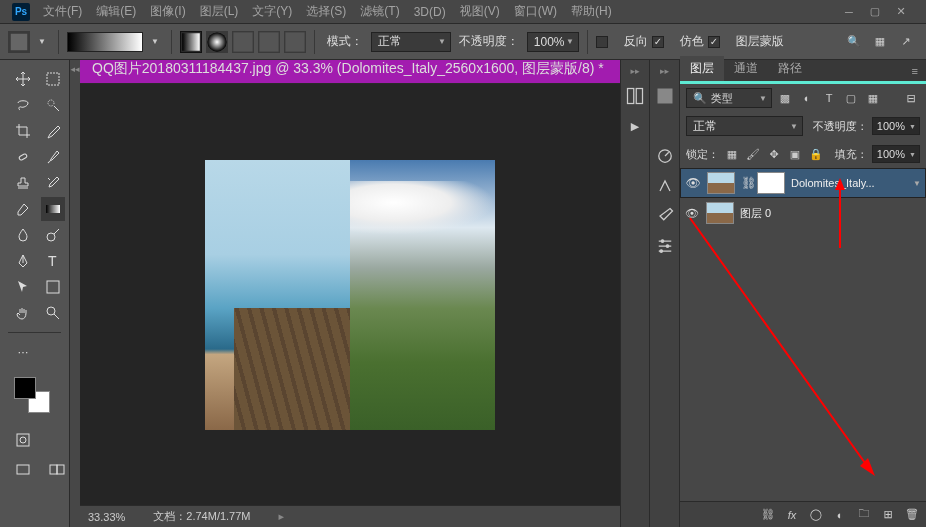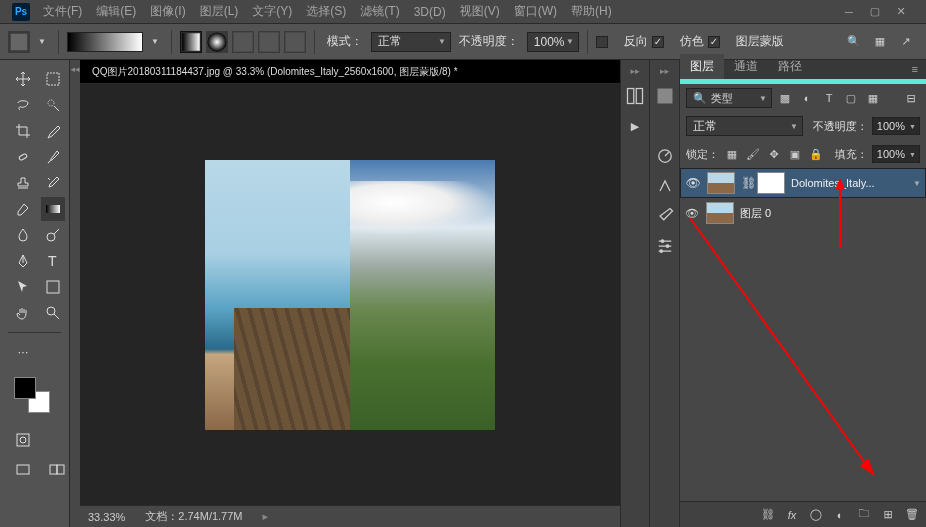--- a/index.html
+++ b/index.html
@@ -26,33 +26,33 @@
 .toolpanel{width:70px;background:#535353;border-right:1px solid #2a2a2a;display:flex;flex-direction:column;padding-top:6px}
 .toolgrid{display:grid;grid-template-columns:1fr 1fr;gap:0;padding:0 8px}
 .tool{width:24px;height:24px;display:flex;align-items:center;justify-content:center;color:#ddd;cursor:pointer;position:relative;margin:1px 3px}
 .tool.active{background:#3a3a3a}
 .tool svg{width:16px;height:16px}
 .swatch{margin:12px 0 0 14px;position:relative;width:36px;height:36px}
 .swatch-fg{position:absolute;width:22px;height:22px;background:#000;border:1px solid #888;top:0;left:0}
 .swatch-bg{position:absolute;width:22px;height:22px;background:#fff;border:1px solid #888;bottom:0;right:0}
 .bot-tools{margin-top:14px;padding:0 8px;display:grid;grid-template-columns:1fr 1fr;gap:4px}
 .canvas-area{flex:1;display:flex;flex-direction:column;background:#292929}
-.doc-tab{height:24px;display:flex;align-items:center;padding:0 12px;font-size:10px;color:#ddd;border-bottom:1px solid #2a2a2a;background:#000000}
+.doc-tab{height:24px;display:flex;padding:0 12px;font-size:14px;color:#ddd;border-bottom:1px solid #2a2a2a;background:#a21caf}
 .canvas-viewport{flex:1;background:#252525;display:flex;align-items:center;justify-content:center;position:relative}
 .canvas-img{width:290px;height:270px;display:flex;background:#fff}
 .img-left{flex:1;background:linear-gradient(180deg,#b8d8e8 0%,#a8cfe3 35%,#5aa3c4 55%,#2a6a8a 70%,#c4a680 72%,#8a6848 100%);position:relative}
 .img-left::after{content:"";position:absolute;bottom:0;left:20%;right:0;height:45%;background:repeating-linear-gradient(75deg,#6b5438 0 8px,#5a4530 8px 12px)}
 .img-right{flex:1;background:linear-gradient(180deg,#4a7bb0 0%,#dde8f0 25%,#9aa8a0 40%,#6a8850 55%,#4a7030 75%,#3a6028 100%);position:relative}
 .img-right::before{content:"";position:absolute;top:8%;left:0;right:0;height:20%;background:radial-gradient(ellipse at 30% 40%,#fff 0%,#eee 40%,transparent 70%)}
-.status{height:22px;background:#474747;display:flex;align-items:center;padding:0 8px;font-size:11px;color:#ccc;gap:20px;border-top:1px solid #2a2a2a}
+.status{height:22px;background:#474747;display:flex;align-items:center;padding:0 8px;font-size:11px;color:#ccc;gap:28px;border-top:1px solid #2a2a2a}
 .colstrip{width:30px;background:#414141;border-left:1px solid #2a2a2a;border-right:1px solid #2a2a2a;display:flex;flex-direction:column;align-items:center;padding-top:6px;gap:10px}
 .colstrip2{width:30px;background:#414141;border-right:1px solid #2a2a2a;display:flex;flex-direction:column;align-items:center;padding-top:6px;gap:10px}
 .strip-icon{width:20px;height:20px;color:#ccc;display:flex;align-items:center;justify-content:center;cursor:pointer}
 .panels{width:246px;background:#474747;display:flex;flex-direction:column}
-.panel-tabs{height:24px;display:flex;align-items:flex-end;background:#383838;border-bottom:5px solid #5eead4}
+.panel-tabs{height:24px;display:flex;align-items:flex-end;background:#383838;border-bottom:3px solid #5eead4}
 .ptab{padding:4px 10px;font-size:12px;color:#aaa;cursor:pointer}
 .ptab.active{background:#474747;color:#eee}
 .ptab-menu{margin-left:auto;padding:4px 8px;color:#aaa;cursor:pointer}
 .panel-row{height:28px;display:flex;align-items:center;padding:0 6px;gap:4px;font-size:11px}
 .filter-sel{background:#3a3a3a;border:1px solid #222;height:20px;padding:0 16px 0 6px;color:#ddd;display:flex;align-items:center;position:relative;flex:0 0 86px;cursor:pointer}
 .filter-sel::after{content:"▼";position:absolute;right:4px;font-size:8px;color:#aaa}
 .fi{width:18px;height:18px;color:#ccc;display:flex;align-items:center;justify-content:center;cursor:pointer}
 .blend-sel{background:#3a3a3a;border:1px solid #222;height:20px;padding:0 16px 0 6px;color:#ddd;display:flex;align-items:center;position:relative;flex:1;cursor:pointer;font-size:12px}
 .blend-sel::after{content:"▼";position:absolute;right:4px;font-size:8px;color:#aaa}
 .val-sel{background:#2a2a2a;border:1px solid #222;height:18px;padding:0 14px 0 4px;color:#ddd;display:flex;align-items:center;position:relative;min-width:46px;cursor:pointer;font-size:11px}

